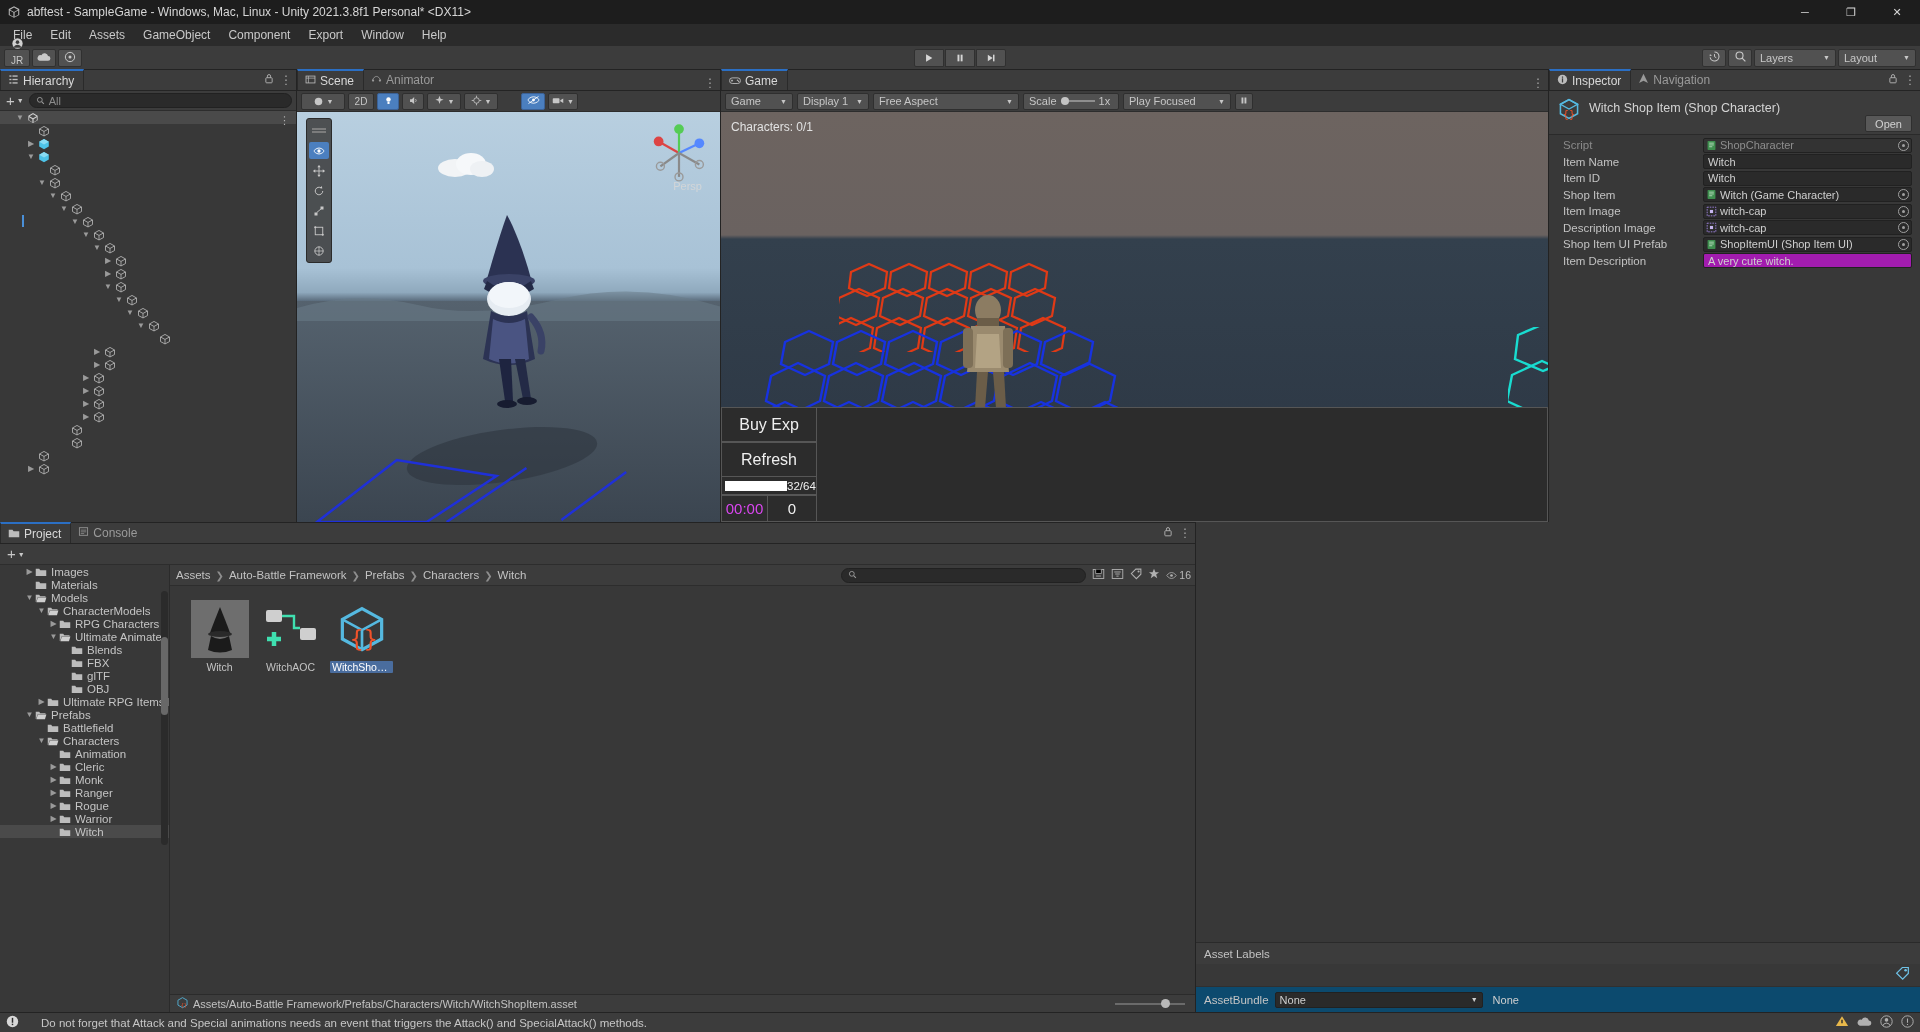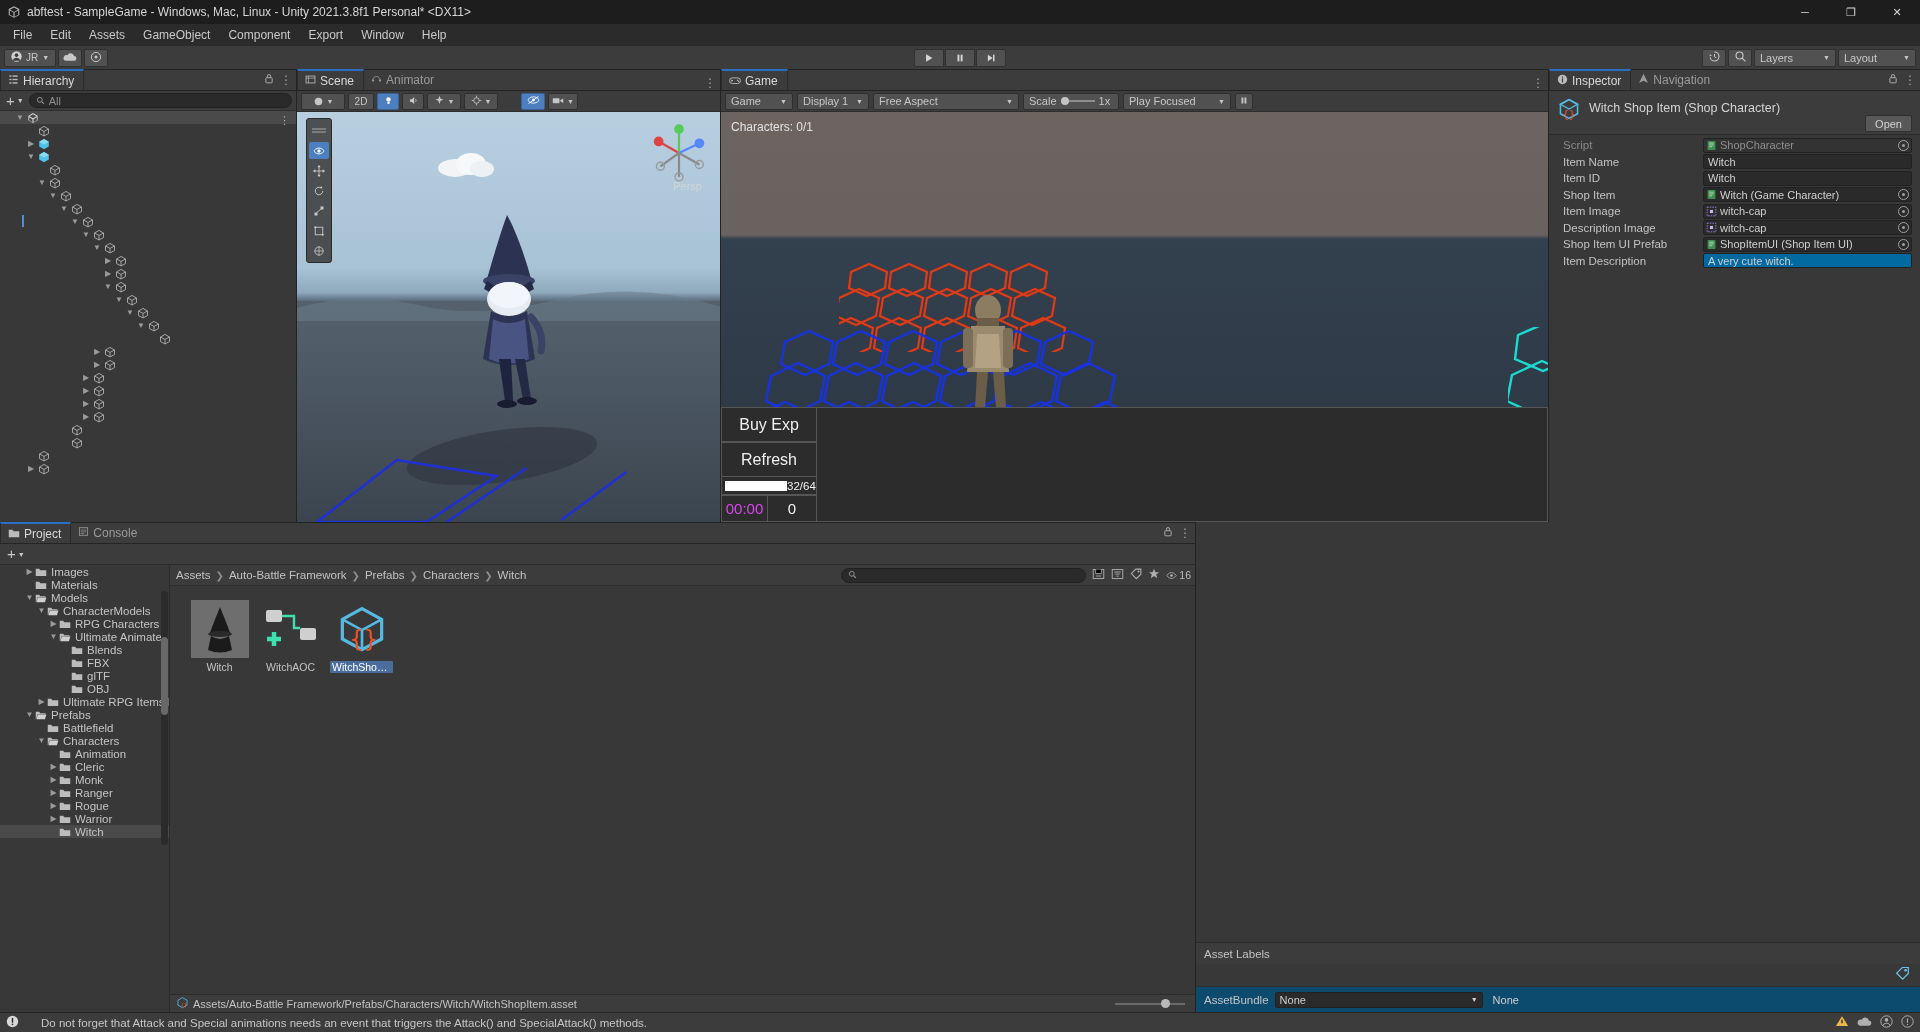--- a/index.html
+++ b/index.html
@@ -35,21 +35,21 @@
   .menu-item { padding: 2px 9px; font-size: 12px; color: #c9c9c9; height: 22px; display: flex; align-items: center; }
 
   
   .toolbar {
     height: 24px; background: #3c3c3c; border-bottom: 1px solid #232323;
     display: flex; align-items: center; padding: 0 4px; flex: 0 0 24px; position: relative;
   }
   .tb-group { display: flex; align-items: center; gap: 2px; }
   .tb-btn {
     height: 18px; min-width: 24px; background: #515151; border: 1px solid #303030; border-radius: 2px;
-    display: flex; align-items: center; justify-content: center; padding: 0 4px; color: #c8c8c8; font-size: 11px;
+    display: flex; align-items: center; justify-content: center; padding: 0 4px; color: #c8c8c8; font-size: 11px; flex-direction: column;
   }
   .tb-btn.wide { padding: 0 6px; gap: 4px; }
   .play-group {
     position: absolute; left: 50%; transform: translateX(-50%);
     display: flex; align-items: center; gap: 1px;
   }
   .play-btn {
     width: 30px; height: 18px; background: #515151; border: 1px solid #303030;
     display: flex; align-items: center; justify-content: center; color: #d2d2d2;
   }
@@ -145,21 +145,21 @@
   }
   .insp-rows { flex: 0 0 auto; background: #383838; padding-top: 2px; }
   .irow { display: flex; align-items: center; height: 16.5px; padding: 0 8px 0 14px; font-size: 11.5px; }
   .irow .ilbl { width: 140px; flex: 0 0 140px; color: #c2c2c2; }
   .irow.disabled .ilbl { color: #8a8a8a; }
   .ifield {
     flex: 1 1 auto; height: 15px; background: #2a2a2a; border: 1px solid #212121; border-radius: 2px;
     display: flex; align-items: center; padding: 0 2px; gap: 3px; color: #cfcfcf; font-size: 11px; position: relative;
   }
   .ifield.ro { background: #333333; color: #8e8e8e; }
-  .ifield.plain { background: #0369a1; padding-left: 4px; }
+  .ifield.plain { background: #a21caf; padding-left: 4px; }
   .ifield .objdot { position: absolute; right: 2px; width: 11px; height: 11px; border-radius: 50%; border: 1.5px solid #a0a0a0; display:flex;align-items:center;justify-content:center;}
   .ifield .objdot i { width: 3px; height: 3px; border-radius: 50%; background: #a0a0a0; display:block;}
   .mini-ico { width: 11px; height: 11px; flex: 0 0 11px; display: flex; align-items: center; justify-content: center; }
   .insp-spacer { flex: 1 1 auto; background: #383838; }
   .asset-labels {
     border-top: 1px solid #2a2a2a; background: #3c3c3c; padding: 5px 8px; font-size: 11.5px;
     display: flex; align-items: center; color: #c2c2c2; height: 22px;
   }
   .label-tag-area { background: #383838; height: 22px; display: flex; align-items: center; justify-content: flex-end; padding-right: 10px; }
   .assetbundle-row {

